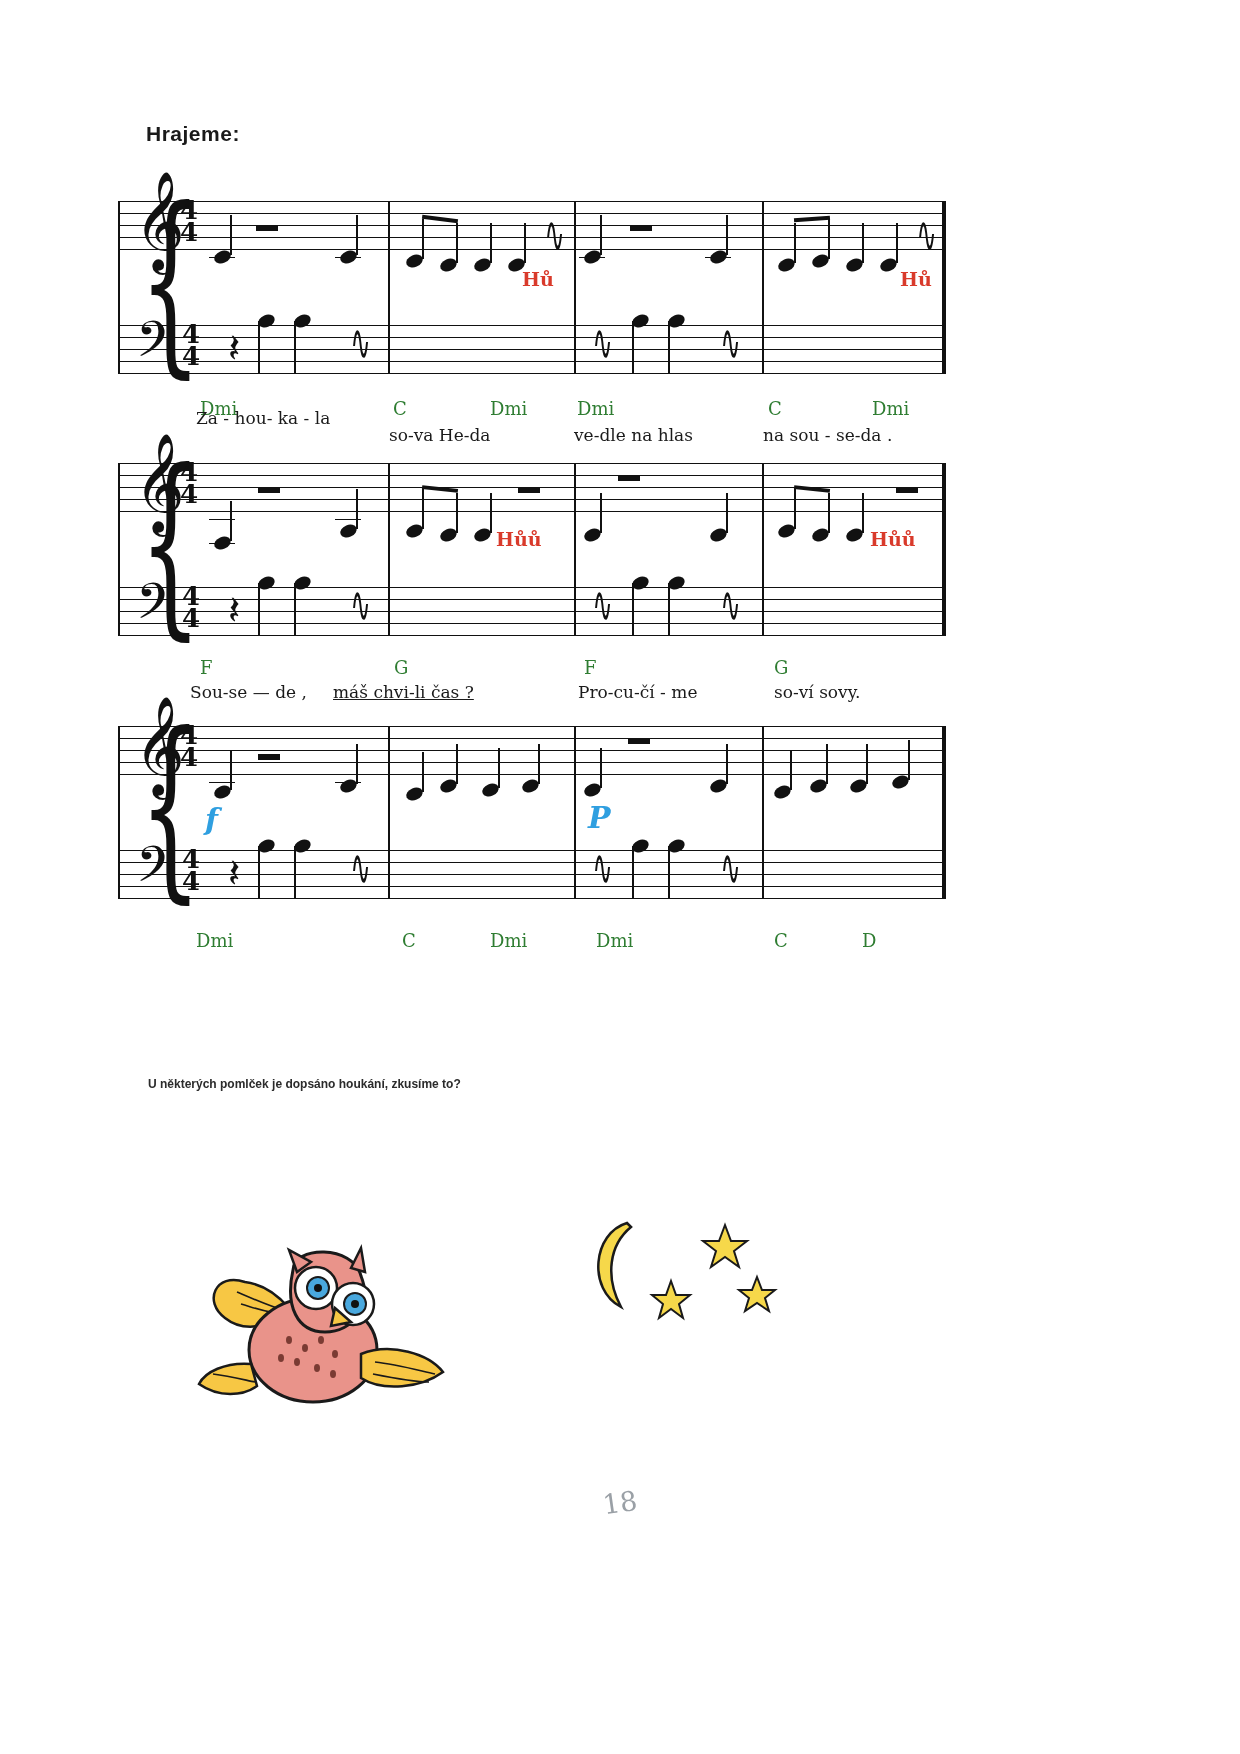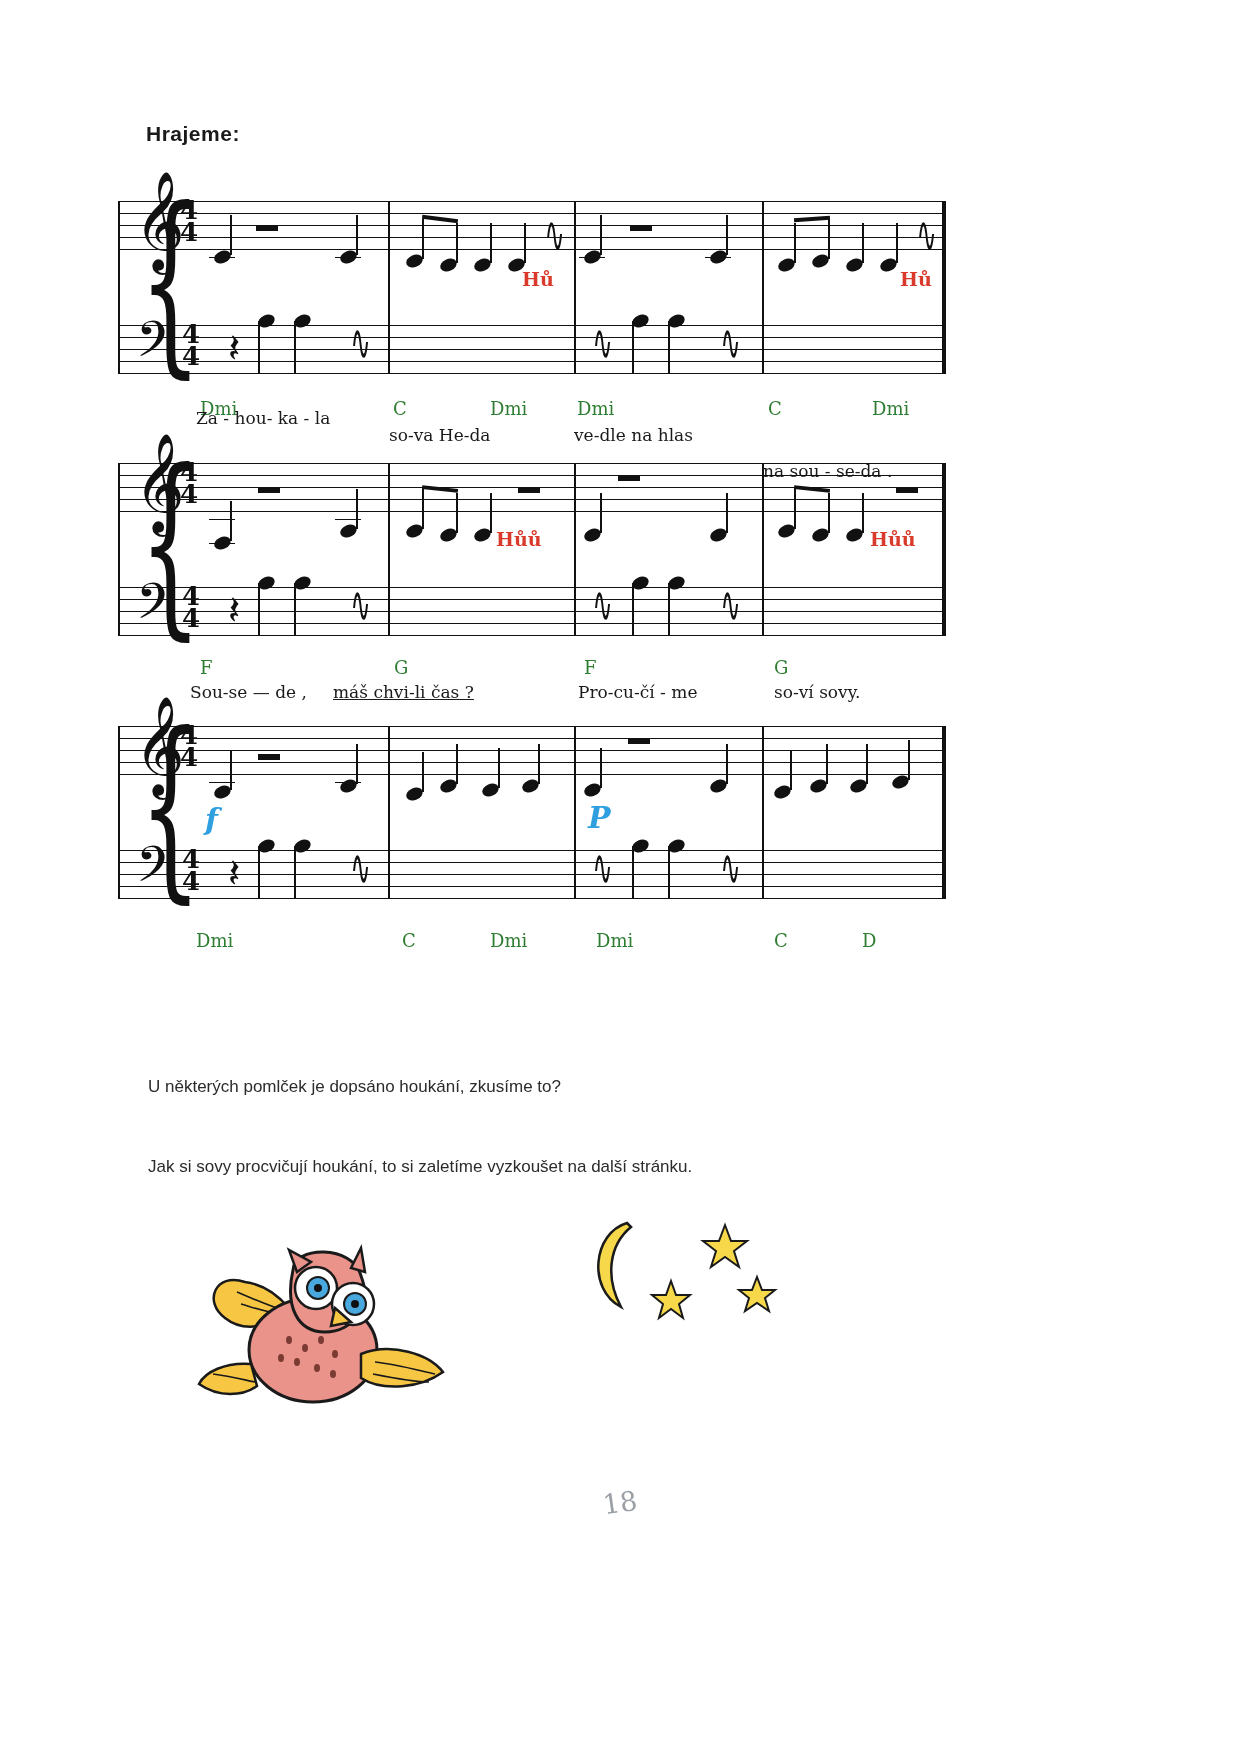--- a/index.html
+++ b/index.html
@@ -24,23 +24,24 @@
   .heading {
     position: absolute;
     left: 146px;
     top: 122px;
     font-size: 21px;
     font-weight: bold;
     letter-spacing: 0.5px;
   }
   .para {
     position: absolute;
-    font-size: 17px;
+    font-size: 12px;
     color: #2b2b2b;
     white-space: nowrap;
+    font-weight: bold;
   }
   .para-1 { left: 148px; top: 1077px; }
   .para-2 { left: 148px; top: 1157px; }
 
   .page-number {
     position: absolute;
     left: 0;
     right: 0;
     top: 1487px;
     text-align: center;
@@ -327,21 +328,21 @@
   <div class="hw hw-green" style="left:200px; top:398px;">Dmi</div>
   <div class="hw hw-green" style="left:393px; top:398px;">C</div>
   <div class="hw hw-green" style="left:490px; top:398px;">Dmi</div>
   <div class="hw hw-green" style="left:577px; top:398px;">Dmi</div>
   <div class="hw hw-green" style="left:768px; top:398px;">C</div>
   <div class="hw hw-green" style="left:872px; top:398px;">Dmi</div>
 
   <div class="hw hw-lyric" style="left:196px; top:408px;">Za - hou- ka -  la</div>
   <div class="hw hw-lyric" style="left:389px; top:425px;">so-va He-da</div>
   <div class="hw hw-lyric" style="left:574px; top:425px;">ve-dle   na   hlas</div>
-  <div class="hw hw-lyric" style="left:763px; top:425px;margin-top:36px;">na sou - se-da .</div>
+  <div class="hw hw-lyric" style="left:763px; top:425px;">na sou - se-da .</div>
 
   <div class="system sys2">
     <div class="staff-block">
       <div class="sys-left-bar"></div>
       <div class="brace">{</div>
 
       <div class="staff treble">
         <div class="line l0"></div>
           <div class="line l1"></div>
           <div class="line l2"></div>
@@ -522,21 +523,20 @@
   <div class="hw hw-blue" style="left:588px; top:800px;">P</div>
 
   <div class="hw hw-green" style="left:196px; top:930px;">Dmi</div>
   <div class="hw hw-green" style="left:402px; top:930px;">C</div>
   <div class="hw hw-green" style="left:490px; top:930px;">Dmi</div>
   <div class="hw hw-green" style="left:596px; top:930px;">Dmi</div>
   <div class="hw hw-green" style="left:774px; top:930px;">C</div>
   <div class="hw hw-green" style="left:862px; top:930px;">D</div>
 
   <div class="para para-1">U některých pomlček je dopsáno houkání, zkusíme to?</div>
-  <div class="para para-2">Jak si sovy procvičují houkání, to si zaletíme vyzkoušet na další stránku.</div>
 
   <div class="owl-wrap">
     <svg width="290" height="215" viewBox="0 0 290 215" xmlns="http://www.w3.org/2000/svg">
 
       <path d="M60 60 C 30 50, 18 80, 40 96 C 60 112, 92 104, 104 86 C 92 72, 76 62, 60 60 Z" fill="#f7c744" stroke="#1a1a1a" stroke-width="2.5"></path>
       <path d="M52 70 C 66 76, 84 84, 98 88" fill="none" stroke="#1a1a1a" stroke-width="1.6"></path>
       <path d="M56 82 C 70 86, 86 92, 100 92" fill="none" stroke="#1a1a1a" stroke-width="1.6"></path>
 
       <ellipse cx="128" cy="128" rx="64" ry="52" fill="#e9938a" stroke="#1a1a1a" stroke-width="3"></ellipse>
 

